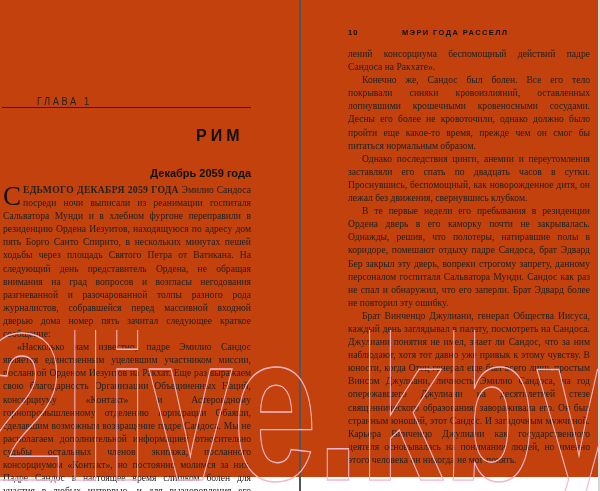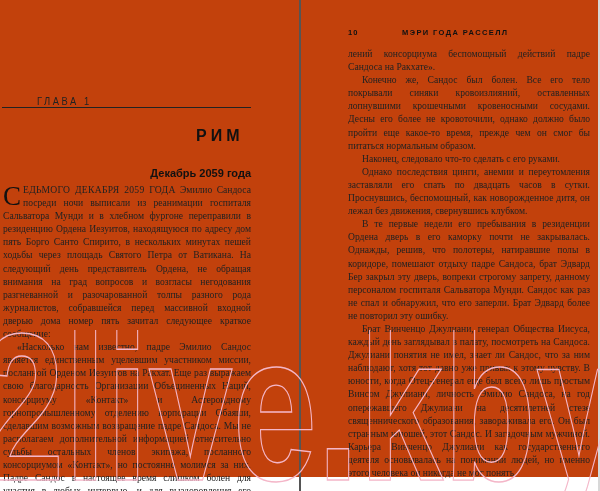--- a/index.html
+++ b/index.html
@@ -17,21 +17,21 @@
     .chapter-date { position: absolute; right: 49px; top: 167px; font-size: 11px; font-weight: bold; color: #111; font-family: "Liberation Sans", sans-serif; }
 
     .text { position: absolute; font-family: "Liberation Serif", "DejaVu Serif", serif; font-size: 9.6px; line-height: 13.1px; color: #222; text-align: justify; }
     .text p { margin: 0; }
     .text p.indent { text-indent: 14px; }
     .text p.noindent { text-indent: 0; }
     .left-body { left: 3px; top: 183px; width: 248px; }
     .right-body { left: 348px; top: 47px; width: 242px; }
 
     .dropcap { float: left; font-size: 27px; line-height: 22px; margin: 2px 2px 0 0; font-family: "Liberation Serif", serif; color: #111; }
-    .smallcaps { font-variant: small-caps; letter-spacing: 0.3px; }
+    .smallcaps { font-variant: small-caps; letter-spacing: 0.3px; font-weight: bold; }
 
     .running-head { position: absolute; top: 28px; font-family: "Liberation Sans", sans-serif; font-weight: bold; font-size: 7.5px; color: #111; letter-spacing: 1px; }
     .page-number { left: 348px; }
     .author { left: 402px; letter-spacing: 1.4px; }
 
     .watermark { position: absolute; left: 0; top: 330px; width: 600px; height: 161px; pointer-events: none; }
     .watermark text { font-family: "Liberation Sans", sans-serif; font-weight: bold; font-size: 210px; fill: none; stroke: #f4b6c8; stroke-width: 1.4; }
   </style>
 </head>
 <body>
@@ -52,21 +52,20 @@
 
   <div class="gutter"></div>
 
   <div class="page page-right"></div>
   <div class="running-head page-number">10</div>
   <div class="running-head author">МЭРИ ГОДА РАССЕЛЛ</div>
 
   <div class="text right-body">
     <p class="noindent">лений консорциума беспомощный действий падре Сандоса на Ракхате».</p>
     <p class="indent">Конечно же, Сандос был болен. Все его тело покрывали синяки кровоизлияний, оставленных лопнувшими крошечными кровеносными сосудами. Десны его более не кровоточили, однако должно было пройти еще какое-то время, прежде чем он смог бы питаться нормальным образом.</p>
-    <p class="indent">Наконец, следовало что-то сделать с его руками.</p>
     <p class="indent">Однако последствия цинги, анемии и переутомления заставляли его спать по двадцать часов в сутки. Проснувшись, беспомощный, как новорожденное дитя, он лежал без движения, свернувшись клубком.</p>
     <p class="indent">В те первые недели его пребывания в резиденции Ордена дверь в его каморку почти не закрывалась. Однажды, решив, что полотеры, натиравшие полы в коридоре, помешают отдыху падре Сандоса, брат Эдвард Бер закрыл эту дверь, вопреки строгому запрету, данному персоналом госпиталя Сальватора Мунди. Сандос как раз не спал и обнаружил, что его заперли. Брат Эдвард более не повторил эту ошибку.</p>
     <p class="indent">Брат Винченцо Джулиани, генерал Общества Иисуса, каждый день заглядывал в палату, посмотреть на Сандоса. Джулиани понятия не имел, знает ли Сандос, что за ним наблюдают, хотя тот давно уже привык к этому чувству. В юности, когда Отец-генерал еще был всего лишь простым Винсом Джулиани, личность Эмилио Сандоса, на год опережавшего Джулиани на десятилетней стезе священнического образования, завораживала его. Он был странным юношей, этот Сандос. И загадочным мужчиной. Карьера Винченцо Джулиани как государственного деятеля основывалась на понимании людей, но именно этого человека он никогда не мог понять.</p>
 
   </div>
 
   <div class="right-edge"></div>
 
   <svg class="watermark" viewBox="0 0 600 161" preserveAspectRatio="none">
     <text x="-20" y="150" textLength="640" lengthAdjust="spacingAndGlyphs">2live.kby</text>

